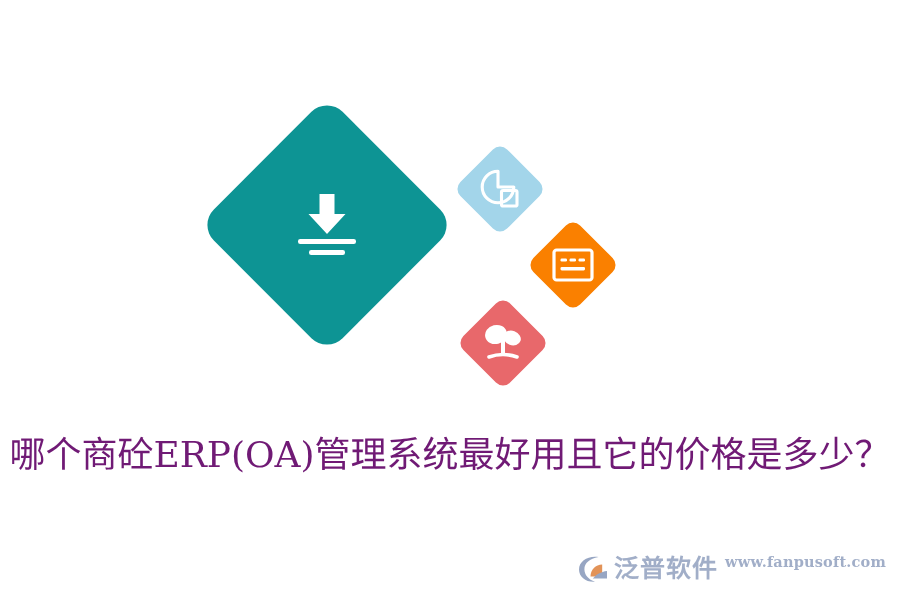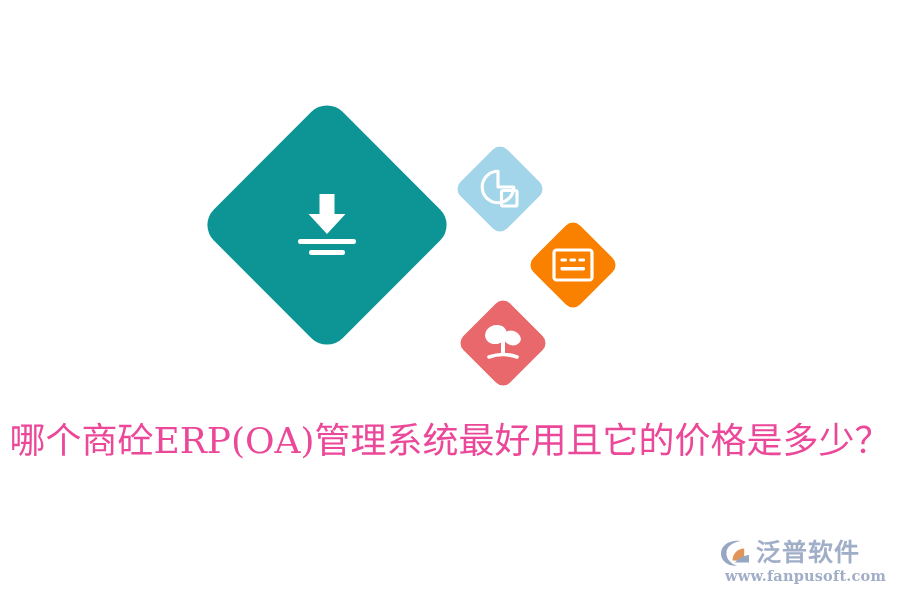--- a/index.html
+++ b/index.html
@@ -72,38 +72,37 @@
     width: 66px;
     height: 66px;
     border-radius: 10px;
     background: #e8686b;
   }
 
   
   .headline {
     position: absolute;
     left: 0;
-    top: 414px;
+    top: 428px;
     width: 900px;
     text-align: center;
     font-family: "DejaVu Serif", "Liberation Serif", serif;
     font-size: 36px;
     line-height: 54px;
     letter-spacing: 0px;
-    color: #ec4899;
+    color: #701a75;
     white-space: nowrap;
   }
 
   
   .logo {
     position: absolute;
     right: 14px;
     bottom: 16px;
     display: flex;
-    flex-direction: column;
     align-items: flex-start;
     opacity: 0.92;
   }
   .logo-row {
     display: flex;
     align-items: center;
     gap: 4px;
   }
   .logo-mark {
     width: 34px;

